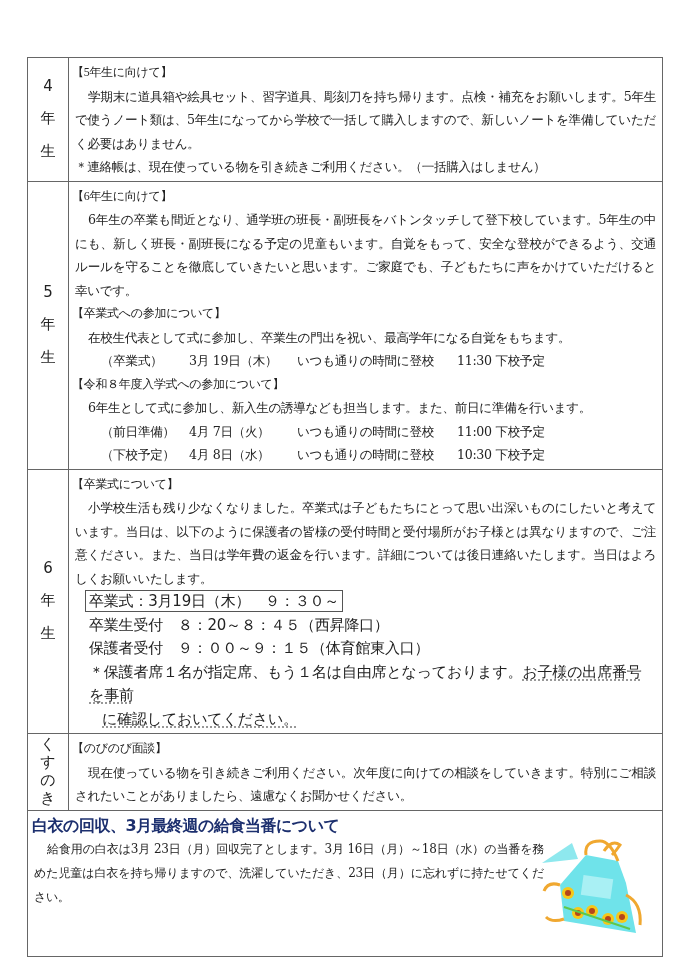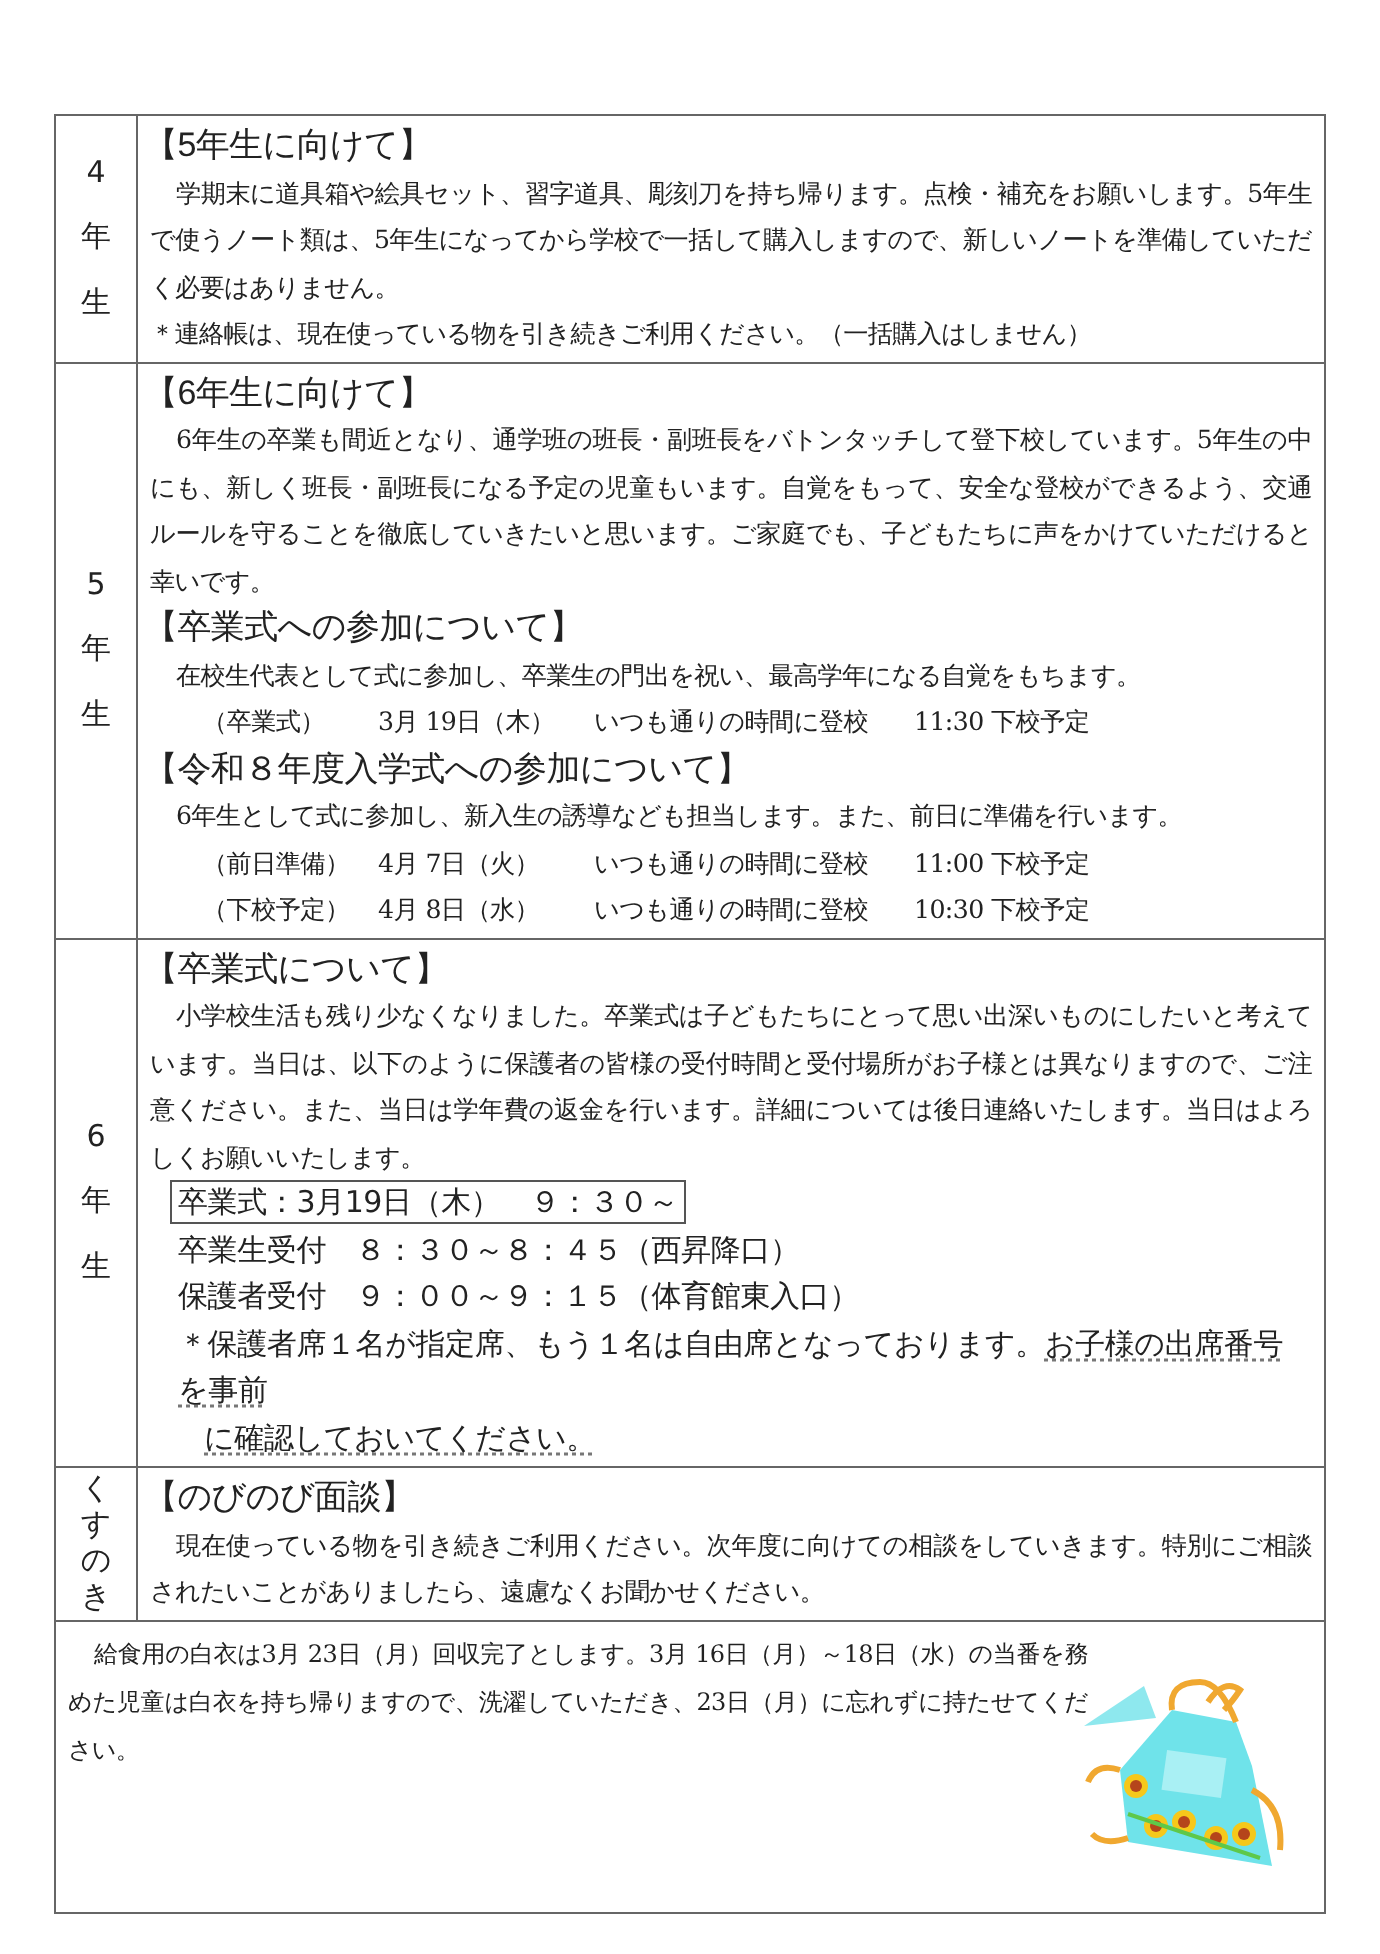--- a/index.html
+++ b/index.html
@@ -6,21 +6,21 @@
   body { width: 690px; height: 977px; position: relative; overflow: hidden;
          font-family: "DejaVu Serif", "Liberation Serif", serif; color: #222; }
   .page { position: absolute; left: 27px; top: 57px; width: 636px; }
   table.grades { border-collapse: collapse; width: 636px; table-layout: fixed; }
   table.grades td { border: 1.5px solid #666; vertical-align: top; padding: 0; }
   td.grade { width: 40px; text-align: center; vertical-align: middle !important;
              font-family: "DejaVu Sans", "Liberation Sans", sans-serif; font-size: 15px; color: #222; }
   .grade-stack { display: flex; flex-direction: column; align-items: center; gap: 14px; }
   .grade-stack.tight { gap: 1px; font-size: 15px; line-height: 17px; }
   td.content { padding: 3px 6px 2px 6px !important; font-size: 12.6px; line-height: 23.5px; }
-  .hd { font-family: Liberation Sans, sans-serif; font-size: 17px; margin-left: -3px; letter-spacing: -0.3px; }
+  .hd { font-family: Liberation Serif, serif; font-size: 12px; margin-left: -3px; letter-spacing: -0.3px; }
   .p { text-indent: 13px; text-align: justify; letter-spacing: -0.35px; }
   .p.noind { text-indent: 0; }
   .sched { padding-left: 26px; letter-spacing: -0.3px; white-space: pre; }
   .sched span { display: inline-block; }
   .s-label { width: 88px; }
   .s-date { width: 108px; }
   .s-note { width: 160px; }
   .gothic { font-family: "DejaVu Sans", "Liberation Sans", sans-serif; font-size: 15px; letter-spacing: -0.2px; }
   .boxed { display: inline-block; border: 1px solid #555; padding: 0 3px; line-height: 20px; margin-left: 10px; }
   .gline { padding-left: 14px; }
@@ -81,21 +81,21 @@
         <div class="grade-stack">
           <span>6</span>
           <span>年</span>
           <span>生</span>
         </div>
       </td>
       <td class="content">
         <div class="hd">【卒業式について】</div>
         <div class="p">小学校生活も残り少なくなりました。卒業式は子どもたちにとって思い出深いものにしたいと考えています。当日は、以下のように保護者の皆様の受付時間と受付場所がお子様とは異なりますので、ご注意ください。また、当日は学年費の返金を行います。詳細については後日連絡いたします。当日はよろしくお願いいたします。</div>
         <div class="gothic"><span class="boxed">卒業式：3月19日（木）　９：３０～</span></div>
-        <div class="gothic gline">卒業生受付　８：３０～８：４５（西昇降口）</div>
+        <div class="gothic gline">卒業生受付　８：20～８：４５（西昇降口）</div>
         <div class="gothic gline">保護者受付　９：００～９：１５（体育館東入口）</div>
         <div class="gothic note"><span>＊保護者席１名が指定席、もう１名は自由席となっております。</span><span class="ul">お子様の出席番号を事前</span></div>
         <div class="gothic note2"><span class="ul">に確認しておいてください。</span></div>
       </td>
     </tr>
 
     <tr style="height:75px">
       <td class="grade">
         <div class="grade-stack tight">
           <span>く</span>
@@ -106,20 +106,21 @@
       </td>
       <td class="content">
         <div class="hd">【のびのび面談】</div>
         <div class="p">現在使っている物を引き続きご利用ください。次年度に向けての相談をしていきます。特別にご相談されたいことがありましたら、遠慮なくお聞かせください。</div>
       </td>
     </tr>
   </tbody>
     </table>
 
   <div class="bottom-box">
+    <div class="bb-title">白衣の回収、3月最終週の給食当番について</div>
     <div class="bb-text p">給食用の白衣は3月 23日（月）回収完了とします。3月 16日（月）～18日（水）の当番を務めた児童は白衣を持ち帰りますので、洗濯していただき、23日（月）に忘れずに持たせてください。</div>
     <svg class="apron" viewBox="0 0 120 110">
       <polygon points="8,30 38,10 44,26" fill="#8ee8ee"></polygon>
       <path d="M70,18 q8,-12 16,-6 q-4,6 -8,10" fill="none" stroke="#f0a830" stroke-width="3"></path>
       <path d="M52,22 L84,28 L92,50 L102,100 L30,88 L26,52 Z" fill="#6fe3ea"></path>
       <path d="M52,22 q-2,-14 14,-14 q10,0 18,20" fill="none" stroke="#f0a830" stroke-width="3"></path>
       <path d="M26,52 q-12,-4 -16,6" fill="none" stroke="#f0a830" stroke-width="3"></path>
       <path d="M92,62 q16,8 14,30" fill="none" stroke="#f0a830" stroke-width="3"></path>
       <path d="M30,86 q-12,4 -18,-2" fill="none" stroke="#f0a830" stroke-width="3"></path>
       <rect x="48" y="44" width="30" height="20" fill="#a9f0f4" transform="rotate(8 63 54)"></rect>

